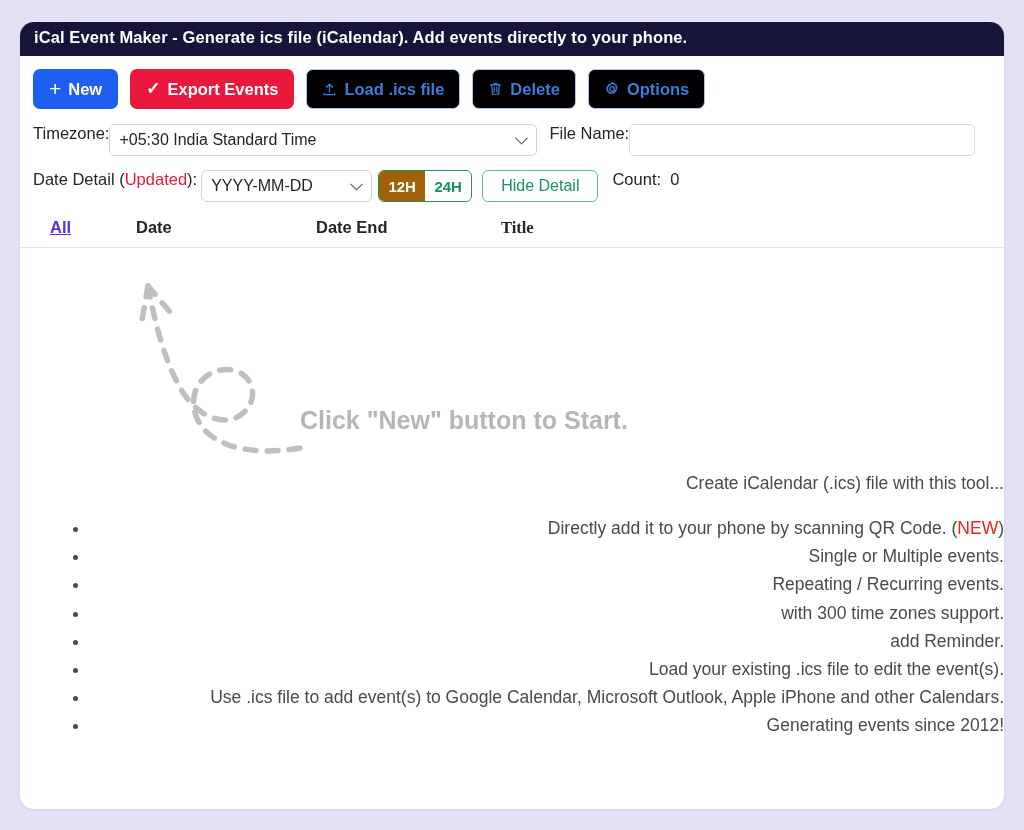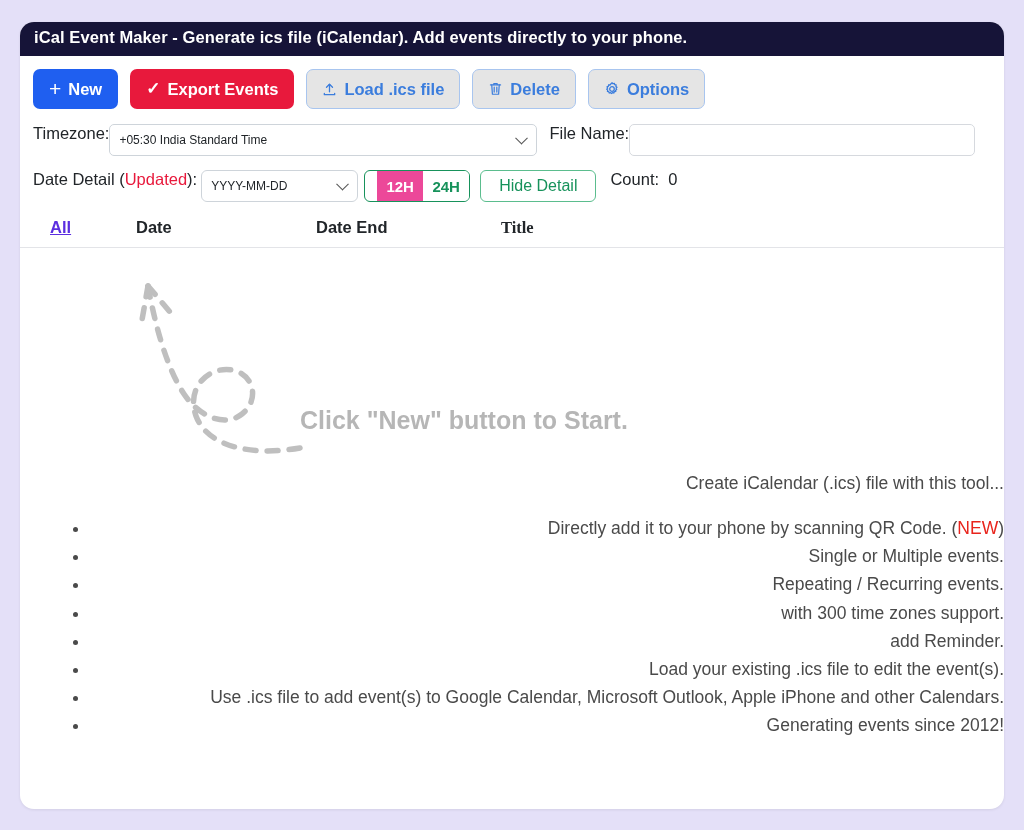--- a/index.html
+++ b/index.html
@@ -51,21 +51,21 @@
     border-radius: 7px;
     font-size: 16.5px;
     font-weight: bold;
     cursor: pointer;
     white-space: nowrap;
     border: 1px solid transparent;
     line-height: 1;
   }
   .btn-new      { background: #1f5ff0; color:#fff; }
   .btn-export   { background: #e8193c; color:#fff; }
-  .btn-outline  { background:#e5e5e5; color:#3b7ddd; border:1px solid #a8c5ef; font-weight:bold; }
+  .btn-outline  { background:#000000; color:#3b7ddd; border:1px solid #a8c5ef; font-weight:bold; }
   .btn svg { display:block; }
   .plus-glyph { font-size: 21px; font-weight: 400; line-height: 1; position: relative; top: -1px; }
   .check-glyph { font-size: 17px; line-height: 1; position: relative; top: -1px; }
 
   
   .row {
     display: flex;
     padding-left: 13px;
   }
   .row-tz { margin-top: 15px; }
@@ -77,26 +77,26 @@
   }
   .select-box {
     position: relative;
     height: 32px;
     border: 1px solid #ced4da;
     border-radius: 5px;
     background: #fff;
     display: flex;
     align-items: center;
     padding: 0 30px 0 9px;
-    font-size: 12px;
+    font-size: 16px;
     color: #212529;
     cursor: pointer;
   }
   .select-tz { width: 428px; }
-  .select-df { width: 157px; border-radius: 6px; }
+  .select-df { width: 171px; border-radius: 6px; }
   .chev {
     position: absolute;
     right: 10px; top: 50%;
     width: 9px; height: 9px;
     border-right: 1.6px solid #555;
     border-bottom: 1.6px solid #555;
     transform: translateY(-70%) rotate(45deg);
   }
   .text-input {
     height: 32px;
@@ -121,21 +121,21 @@
     border: 1px solid #17925b;
     margin-left: 6px;
   }
   .toggle div {
     display: flex; align-items: center; justify-content: center;
     width: 46px;
     font-size: 15px;
     font-weight: bold;
     cursor: pointer;
   }
-  .tg-on  { background:#ec4899; color:#fff;margin-left:12px; }
+  .tg-on  { background:#a16207; color:#fff; }
   .tg-off { background:#fff; color:#17925b; }
 
   .btn-hide {
     height: 32px;
     display: inline-flex; align-items:center;
     padding: 0 18px;
     margin-left: 10px;
     border: 1px solid #5bbd8e;
     border-radius: 6px;
     background:#fff;

